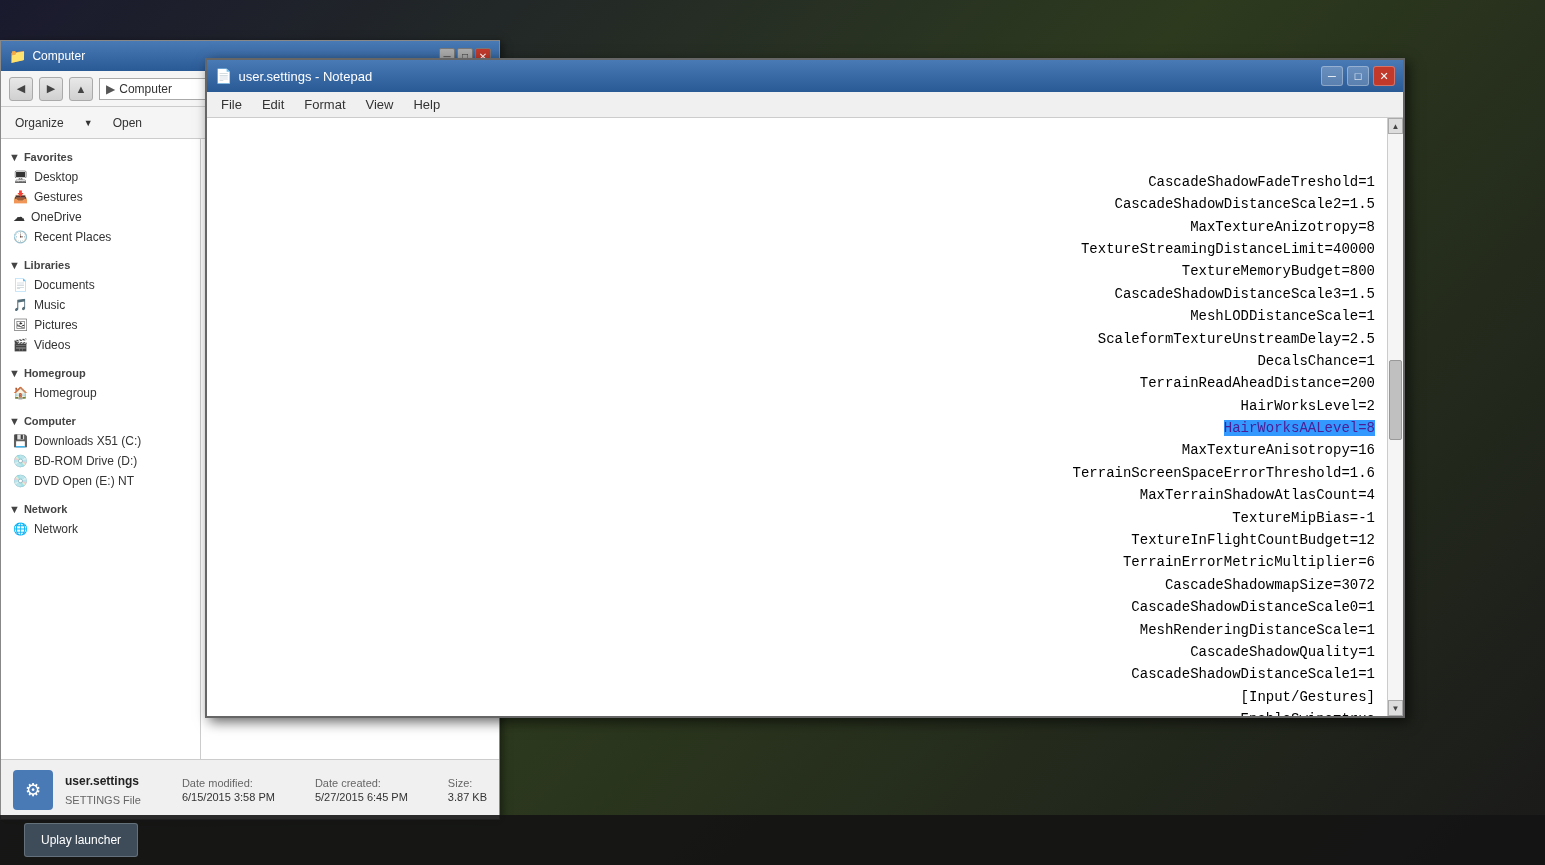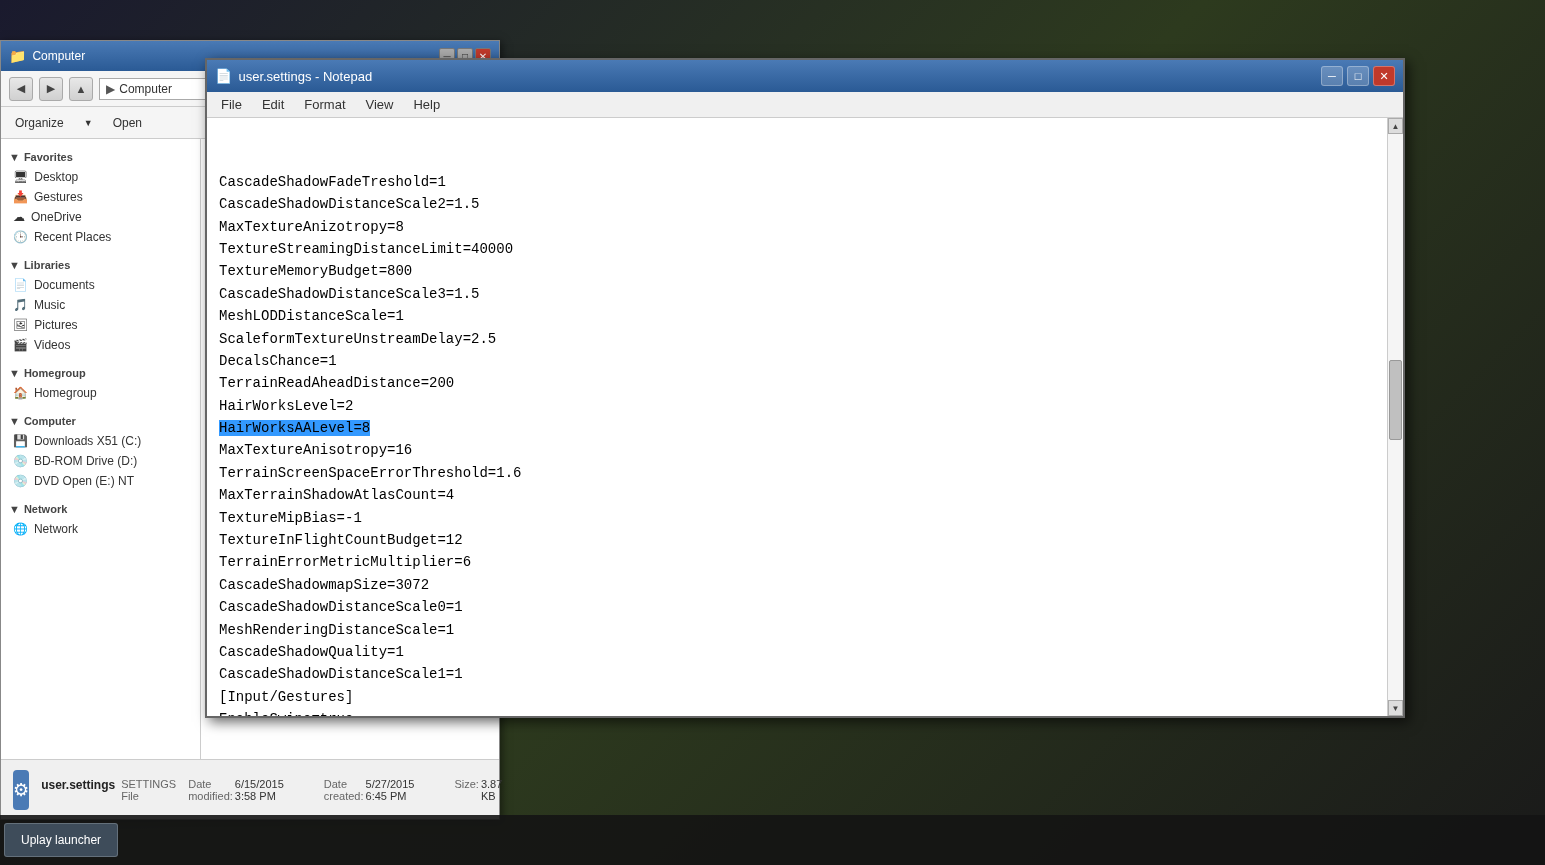--- a/index.html
+++ b/index.html
@@ -193,21 +193,21 @@
       border-radius: 4px;
       display: flex;
       align-items: center;
       justify-content: center;
       color: white;
       font-size: 18px;
     }
 
     .status-info {
       display: flex;
-      flex-direction: row;
+      flex-direction: column;
       gap: 6px;
     }
 
     .status-filename {
       font-weight: bold;
       color: #222;
     }
 
     .status-filetype {
       color: #666;
@@ -216,21 +216,21 @@
 
     .status-dates {
       margin-left: auto;
       display: flex;
       gap: 40px;
       font-size: 11px;
     }
 
     .status-date-item {
       display: flex;
-      flex-direction: row;
+      flex-direction: column;
       gap: 2px;
     }
 
     .status-date-label {
       color: #666;
     }
 
     .status-date-value {
       color: #333;
     }
@@ -367,41 +367,42 @@
       left: 1px;
       right: 1px;
       height: 80px;
       background: #c0c0c0;
       border: 1px solid #999;
       border-radius: 2px;
     }
 
     .highlighted-line {
       background-color: #3399ff;
-      color: #000000;
+      color: #4c1d95;
       display: inline;
     }
 
     .text-line {
       display: block;
       min-height: 22px;
+      text-align: right;
     }
 
     
     .taskbar-area {
       position: absolute;
       bottom: 0;
       left: 0;
       right: 0;
       height: 50px;
       background: rgba(20,20,20,0.9);
       z-index: 5;
       display: flex;
       align-items: center;
-      padding: 0 4px;
+      padding: 0 24px;
     }
 
     .taskbar-button {
       height: 34px;
       padding: 0 16px;
       background: rgba(80,100,120,0.7);
       border: 1px solid rgba(255,255,255,0.2);
       border-radius: 3px;
       color: white;
       font-size: 12px;

